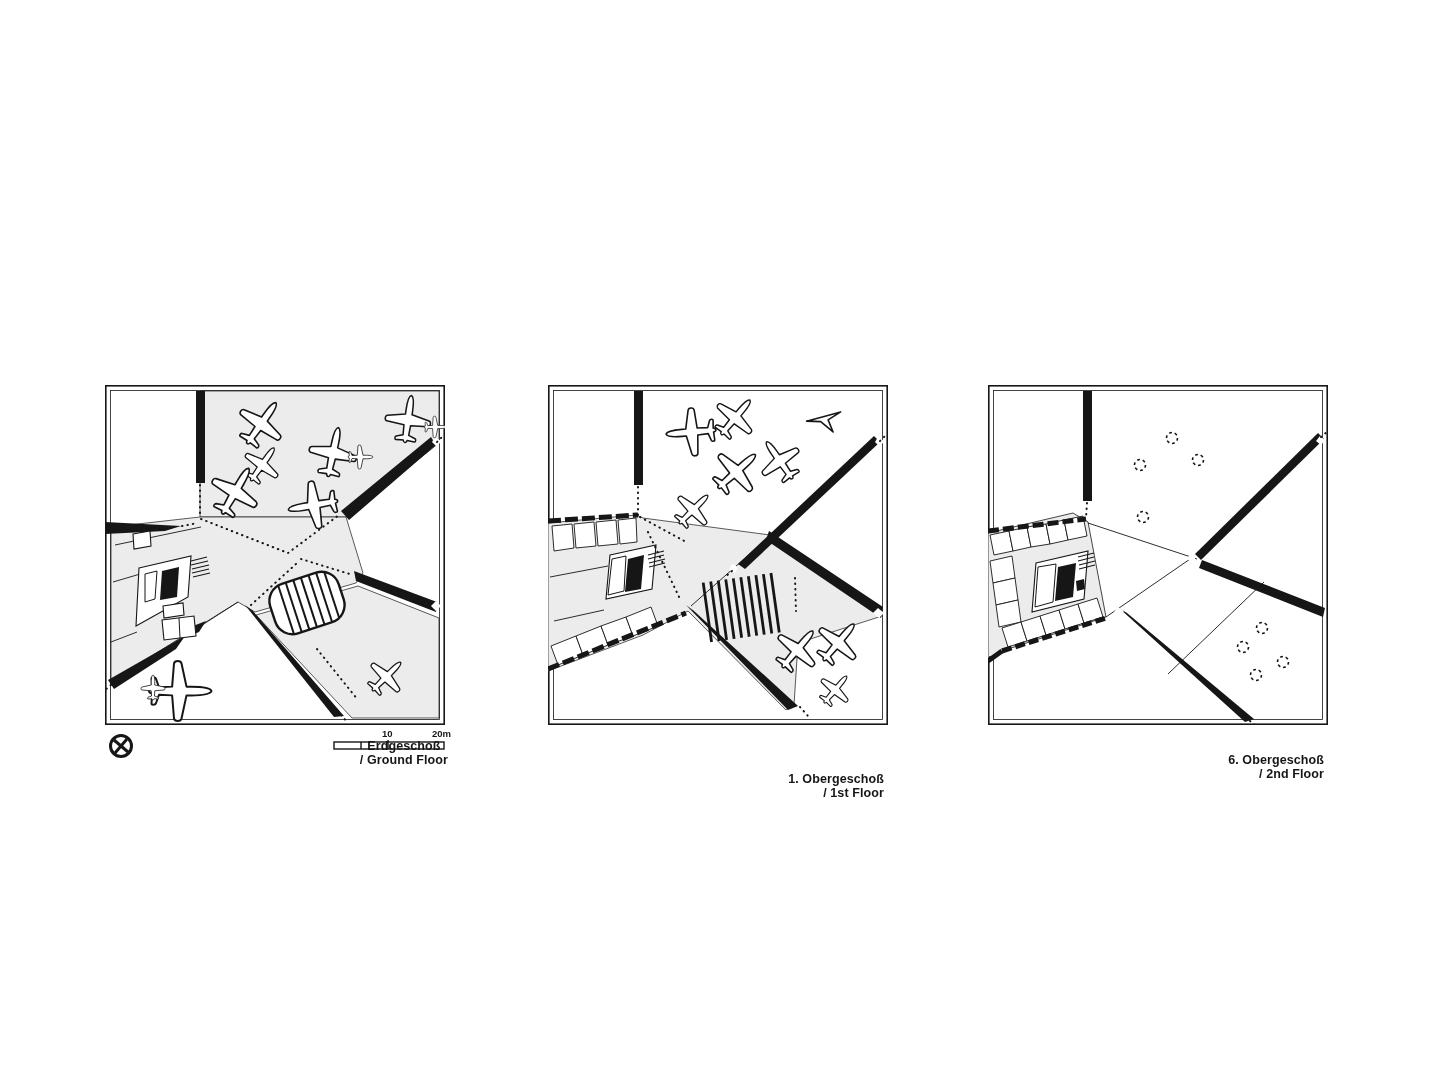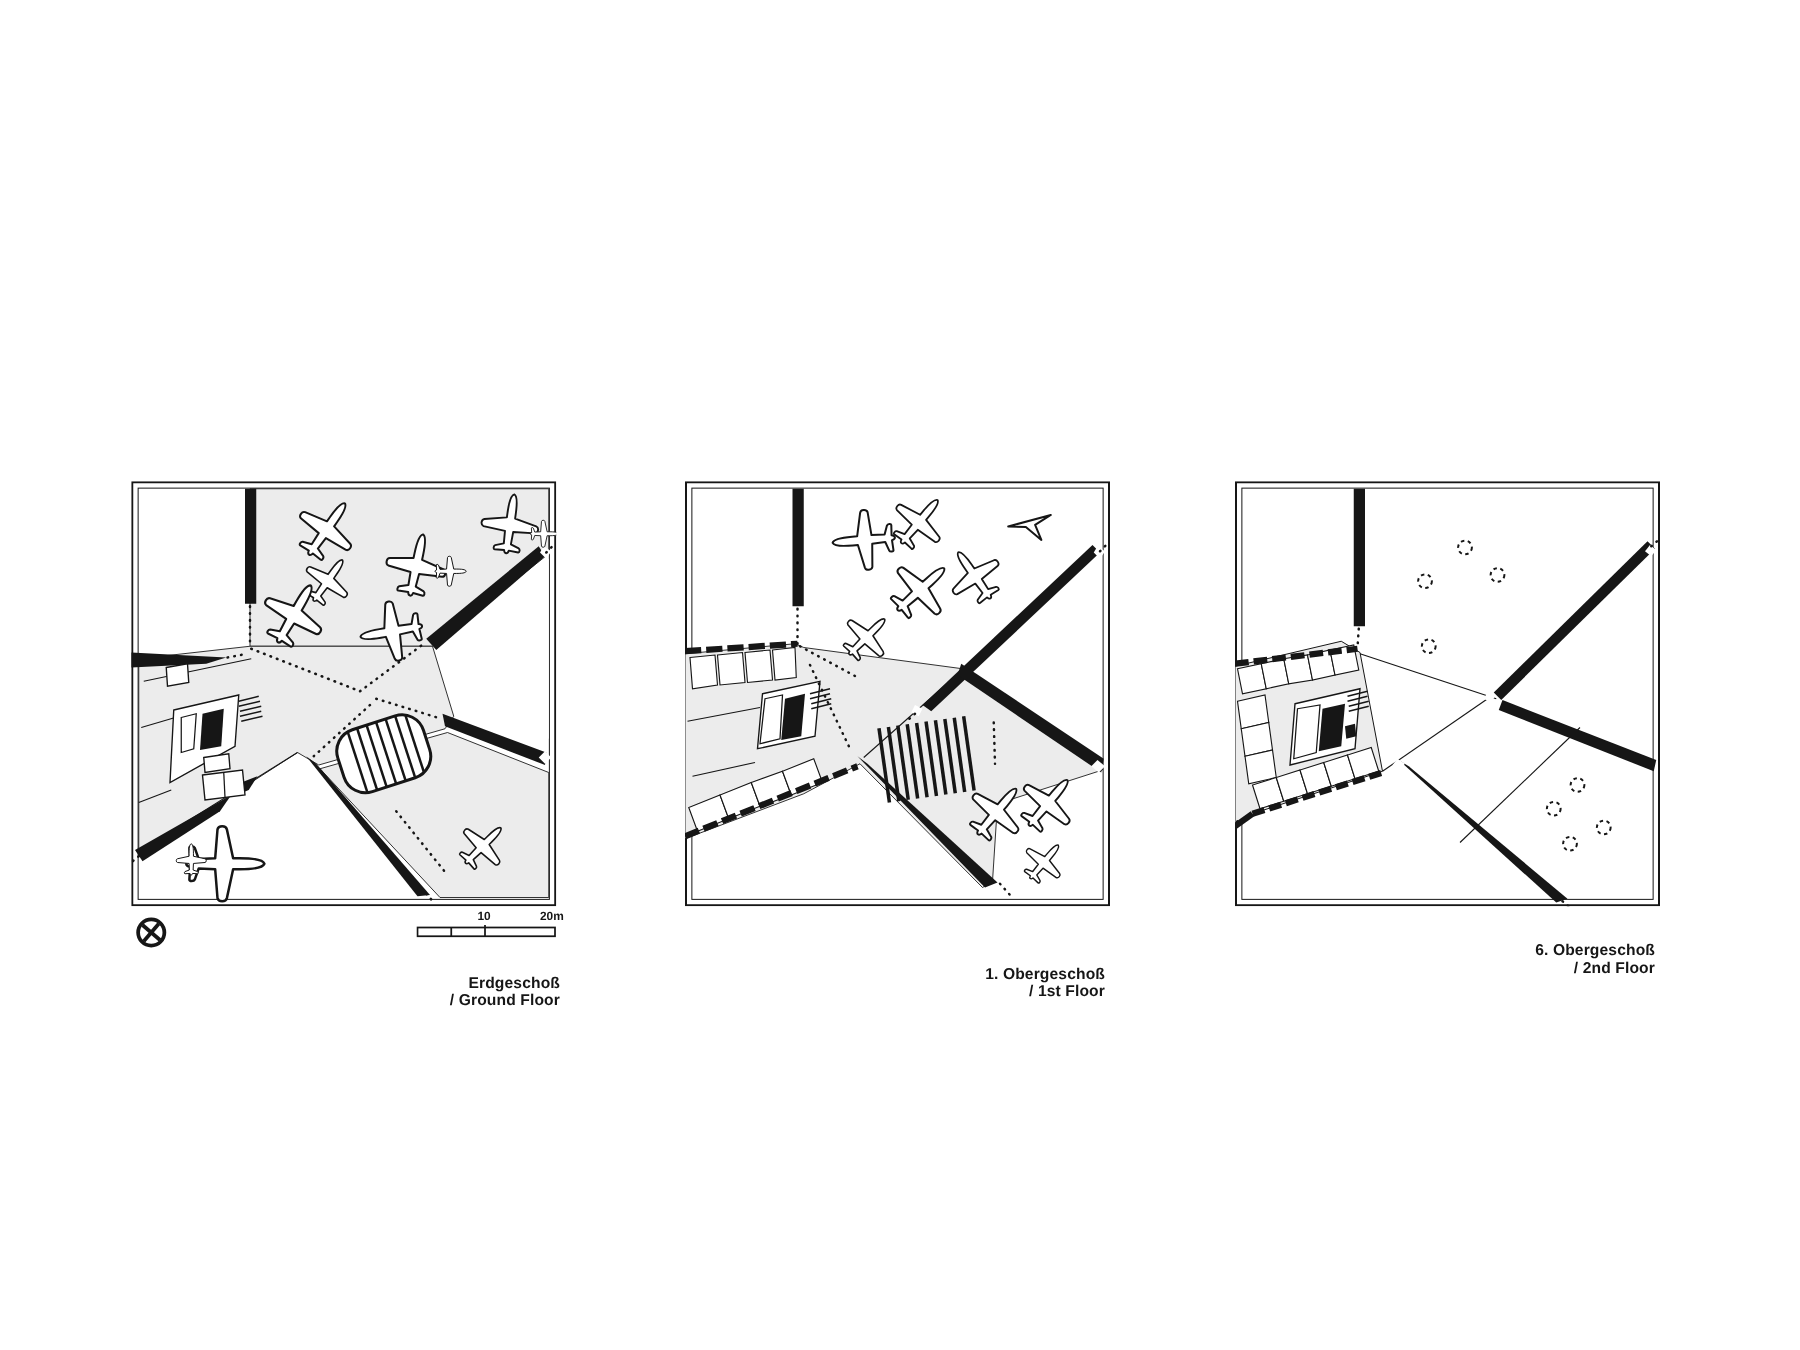--- a/index.html
+++ b/index.html
@@ -3,21 +3,21 @@
 <meta charset="utf-8">
 <style>
   html,body{margin:0;padding:0;background:#ffffff;}
   body{width:1440px;height:1080px;position:relative;font-family:"Liberation Sans",sans-serif;color:#161616;overflow:hidden;}
   .plan{position:absolute;width:340px;height:340px;}
   #plan1{left:105px;top:385px;}
   #plan2{left:548px;top:385px;}
   #plan3{left:988px;top:385px;}
   svg{display:block;}
   .caption{position:absolute;text-align:right;font-size:12.5px;line-height:13.5px;font-weight:600;letter-spacing:.1px;color:#161616;white-space:nowrap;}
-  #cap1{right:992px;top:780px;}
+  #cap1{right:992px;top:740px;text-align:center;}
   #cap2{right:556px;top:754px;margin-top:19px;}
   #cap3{right:116px;top:754px;}
   .scalebar{position:absolute;left:333px;top:729px;width:116px;height:24px;}
   .scalebar .lbl{position:absolute;top:-1px;font-size:9.5px;font-weight:600;color:#161616;}
   .scalebar .lbl.mid{left:49px;}
   .scalebar .lbl.end{right:-2px;}
   .north{position:absolute;left:106px;top:731px;width:32px;height:32px;}
 </style>
 </head>
 <body>

